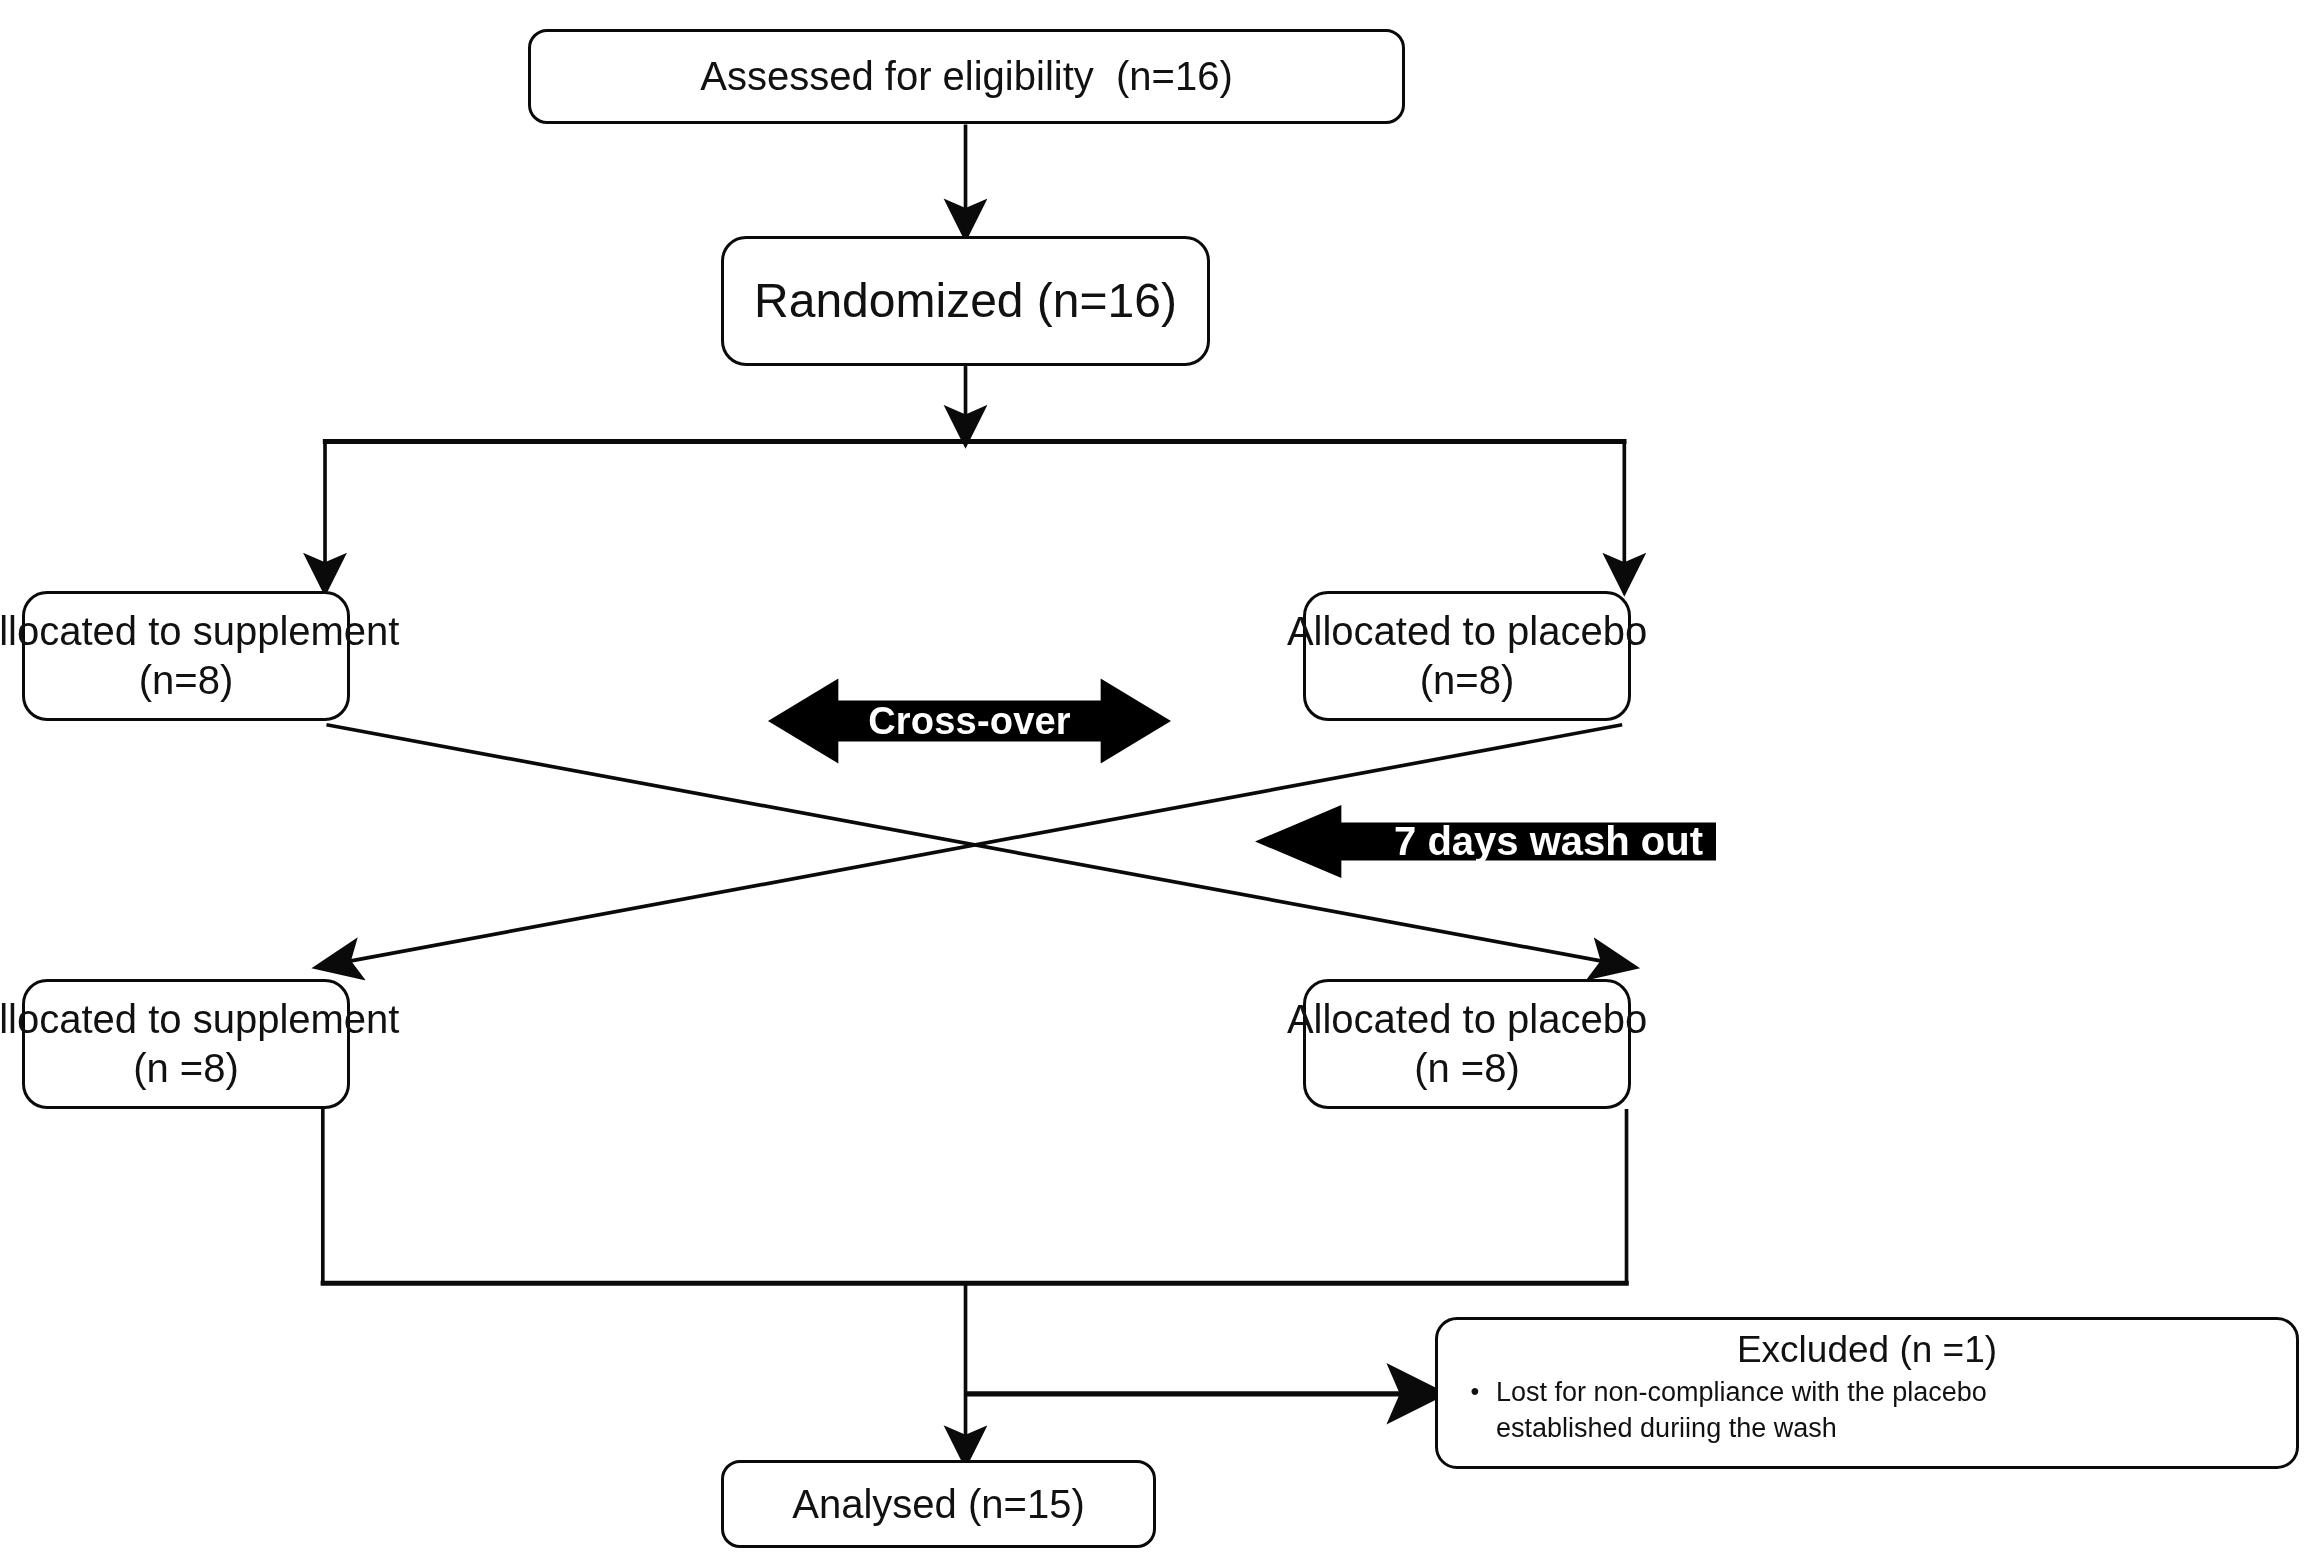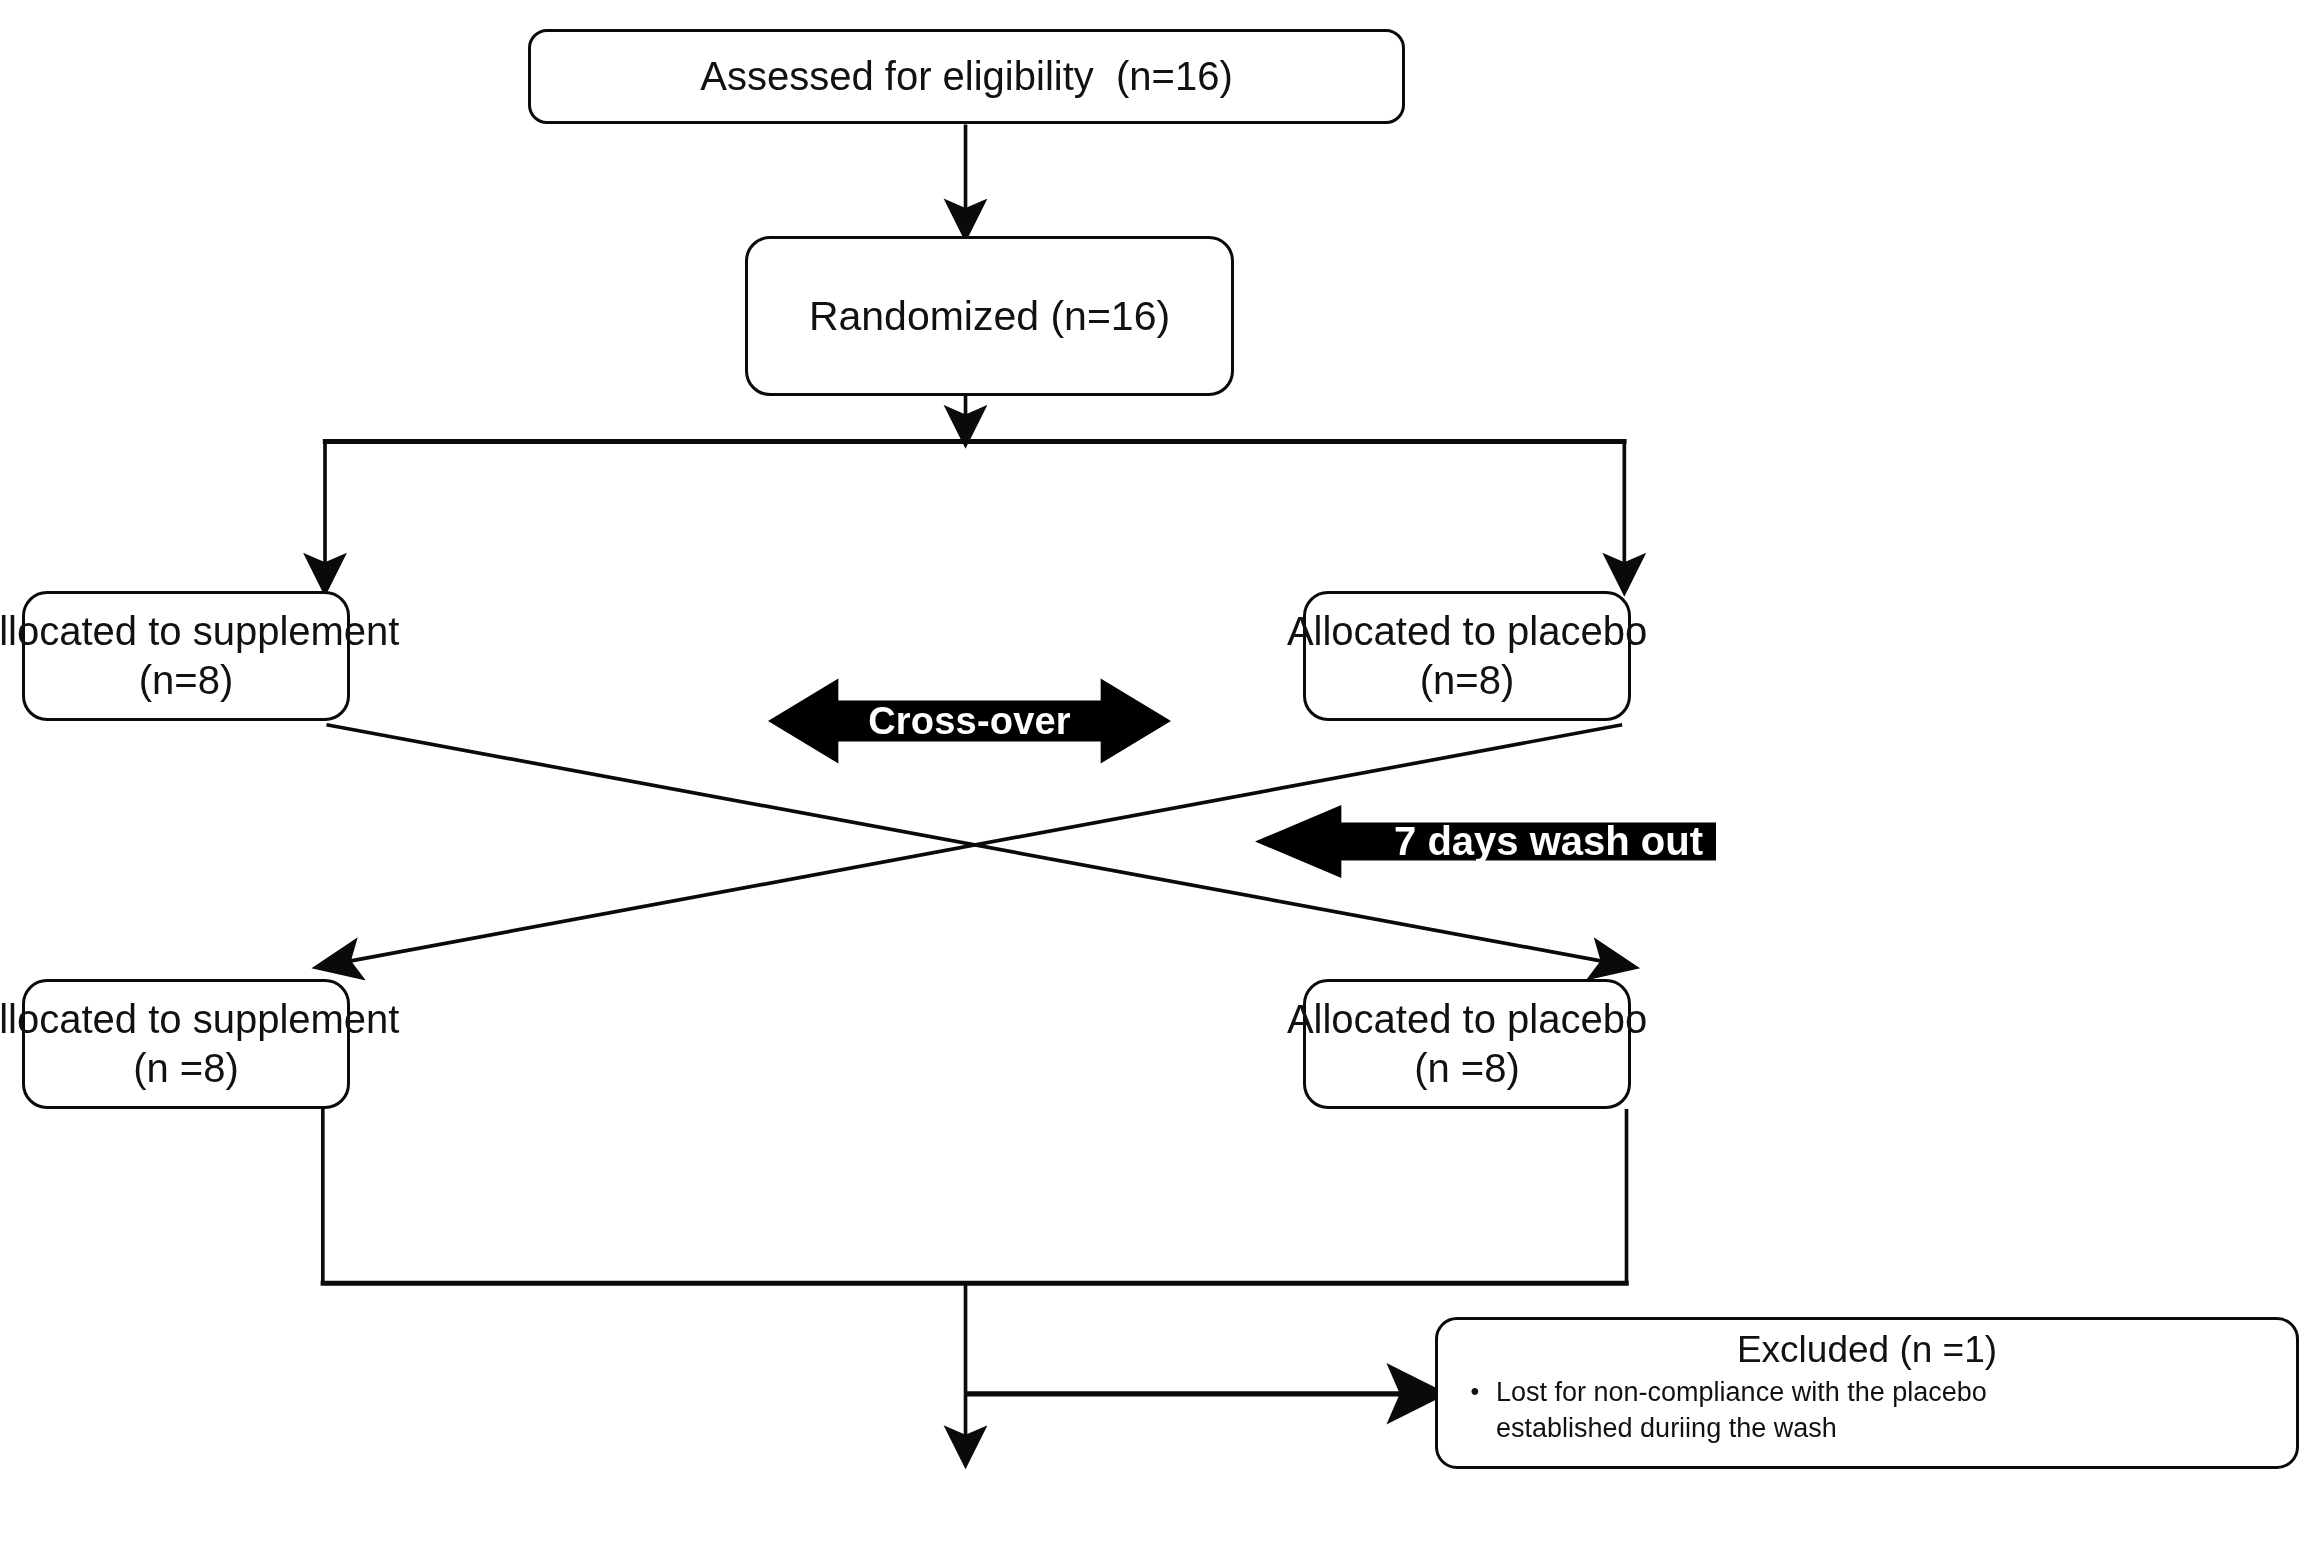--- a/index.html
+++ b/index.html
@@ -43,23 +43,22 @@
     display: block;
     white-space: pre;
   }
 
   #node-assessed {
     left: 528px; top: 29px; width: 877px; height: 95px;
     font-size: 40px;
     border-radius: 19px;
   }
   #node-randomized {
-    left: 721px; top: 236px; width: 489px; height: 160px;
-    font-size: 41px;
-    margin-left: 24px;
+    left: 721px; top: 236px; width: 489px; height: 130px;
+    font-size: 48px;
   }
   #node-alloc-supp-1 {
     left: 22px; top: 591px; width: 328px; height: 130px;
     font-size: 40px;
   }
   #node-alloc-plac-1 {
     left: 1303px; top: 591px; width: 328px; height: 130px;
     font-size: 40px;
   }
   #node-alloc-supp-2 {
@@ -200,20 +199,23 @@
   <div class="node" id="node-alloc-supp-2">
     <span class="ln">Allocated to supplement</span>
     <span class="ln">(n =8)</span>
   </div>
 
   <div class="node" id="node-alloc-plac-2">
     <span class="ln">Allocated to placebo</span>
     <span class="ln">(n =8)</span>
   </div>
 
+  <div class="node" id="node-analysed">
+    <span class="ln">Analysed (n=15)</span>
+  </div>
 
   <div class="node" id="node-excluded">
     <span class="exc-title">Excluded (n =1)</span>
     <div class="exc-bullet-row">
       <span class="exc-dot">•</span>
       <span class="exc-body">
         <span class="ln">Lost for non-compliance with the placebo</span>
         <span class="ln">established duriing the wash</span>
       </span>
     </div>

